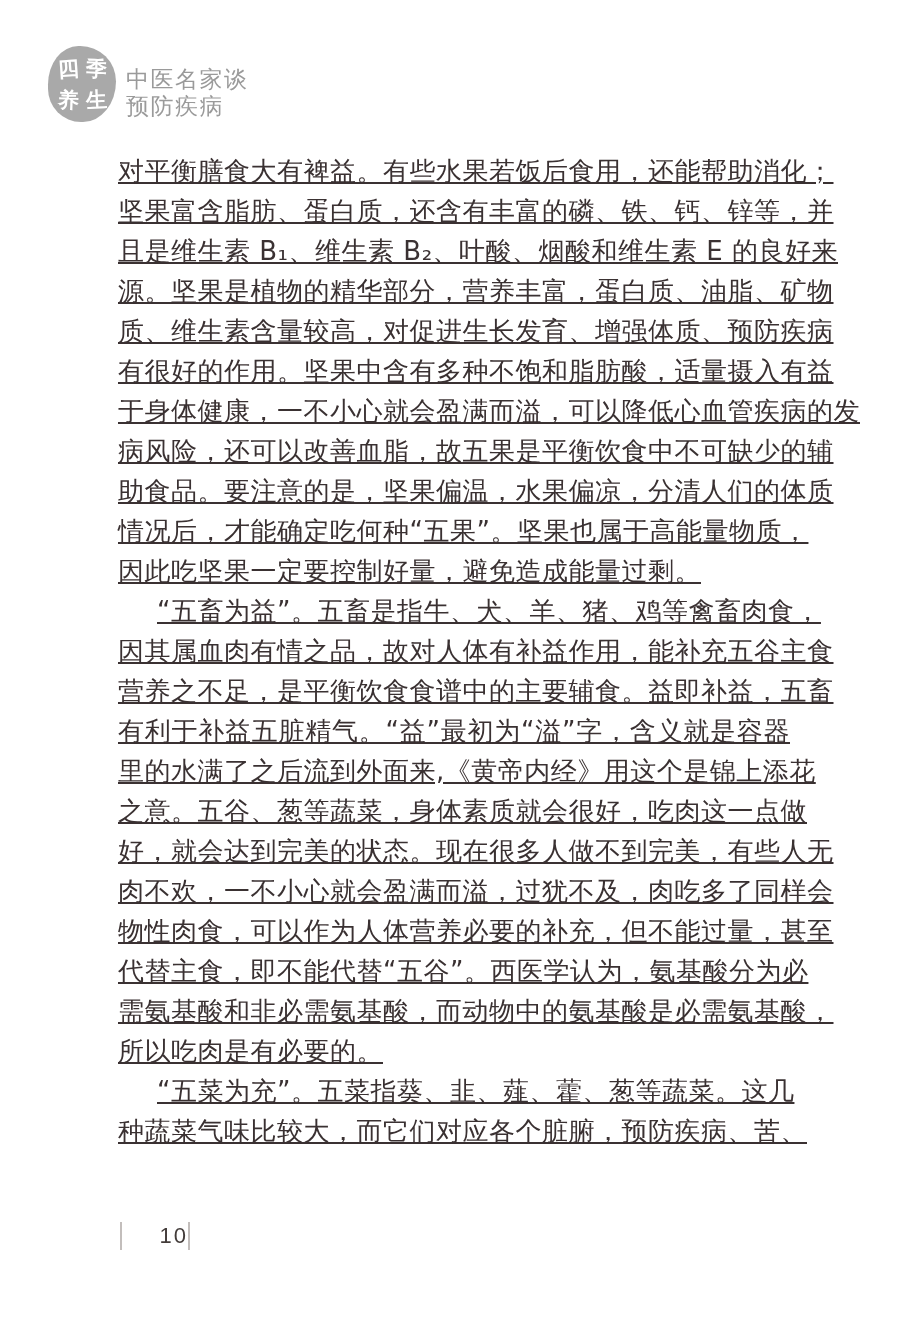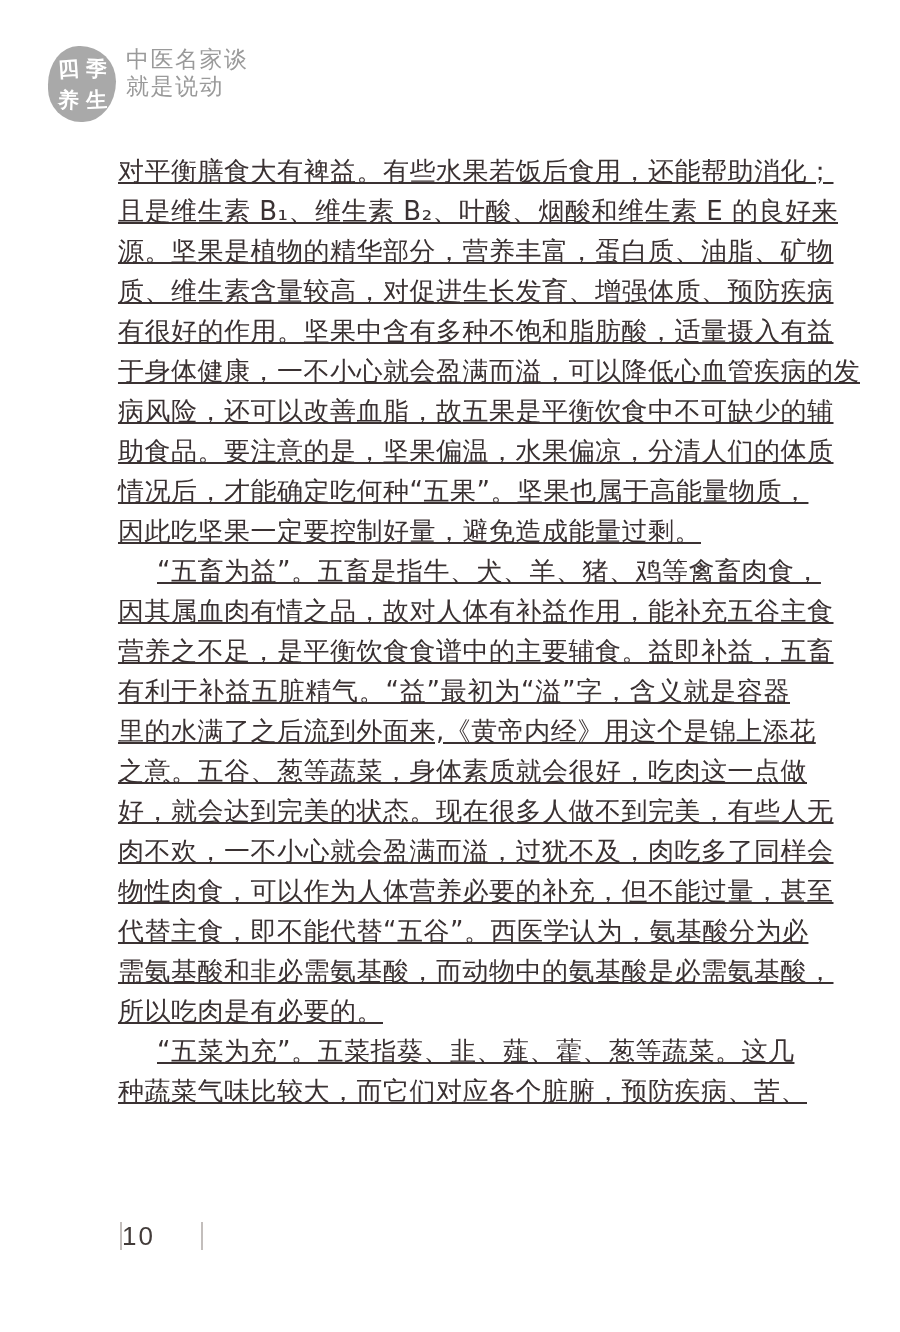--- a/index.html
+++ b/index.html
@@ -22,21 +22,21 @@
   }
   .seal span{
     color:#ffffff;font-size:21px;line-height:1;
     font-family:"DejaVu Serif","Liberation Serif",serif;
     font-weight:bold;
   }
   .seal span:nth-child(1){transform:rotate(-4deg);}
   .seal span:nth-child(2){transform:rotate(3deg);}
   .seal span:nth-child(3){transform:rotate(2deg);}
   .seal span:nth-child(4){transform:rotate(-3deg);}
-  .series-title{margin-left:10px;margin-top:0;color:#9a9a9a;}
+  .series-title{margin-left:10px;margin-top:20px;color:#9a9a9a;}
   .series-title div{
     font-size:23px;line-height:27px;letter-spacing:1.5px;
     font-family:"DejaVu Sans","Liberation Sans",sans-serif;
   }
   
   .bodytext{
     position:absolute;left:118px;top:151px;width:672px;
     color:#3a3132;
   }
   .line{
@@ -48,45 +48,46 @@
   }
   .line.para-end{text-align-last:left;}
   .line.indent{text-indent:1.5em;}
   
   .footer{
     position:absolute;left:120px;top:1220px;
     display:flex;align-items:center;height:32px;
   }
   .pagenum-bar{width:2px;height:28px;background:#c3bebc;}
   .pagenum{
-    width:79px;text-align:left;
-    font-size:26px;letter-spacing:2px;color:#433c3a;
+    width:66px;text-align:right;
+    font-size:22px;letter-spacing:2px;color:#433c3a;
     font-family:"Liberation Sans","DejaVu Sans",sans-serif;
   }
 </style>
 </head>
 <body>
 
 <div class="page">
 
   <div class="header">
     <div class="seal">
       <span>四</span>
       <span>季</span>
       <span>养</span>
       <span>生</span>
     </div>
     <div class="series-title">
       <div>中医名家谈</div>
-      <div>就是说动</div>
+      <div>预防疾病</div>
     </div>
   </div>
 
   <div class="bodytext">
     <div class="line">对平衡膳食大有裨益。有些水果若饭后食用，还能帮助消化；</div>
+    <div class="line">坚果富含脂肪、蛋白质，还含有丰富的磷、铁、钙、锌等，并</div>
     <div class="line">且是维生素 B₁、维生素 B₂、叶酸、烟酸和维生素 E 的良好来</div>
     <div class="line">源。坚果是植物的精华部分，营养丰富，蛋白质、油脂、矿物</div>
     <div class="line">质、维生素含量较高，对促进生长发育、增强体质、预防疾病</div>
     <div class="line">有很好的作用。坚果中含有多种不饱和脂肪酸，适量摄入有益</div>
     <div class="line">于身体健康，一不小心就会盈满而溢，可以降低心血管疾病的发</div>
     <div class="line">病风险，还可以改善血脂，故五果是平衡饮食中不可缺少的辅</div>
     <div class="line">助食品。要注意的是，坚果偏温，水果偏凉，分清人们的体质</div>
     <div class="line">情况后，才能确定吃何种“五果”。坚果也属于高能量物质，</div>
     <div class="line para-end">因此吃坚果一定要控制好量，避免造成能量过剩。</div>
     <div class="line indent">“五畜为益”。五畜是指牛、犬、羊、猪、鸡等禽畜肉食，</div>

